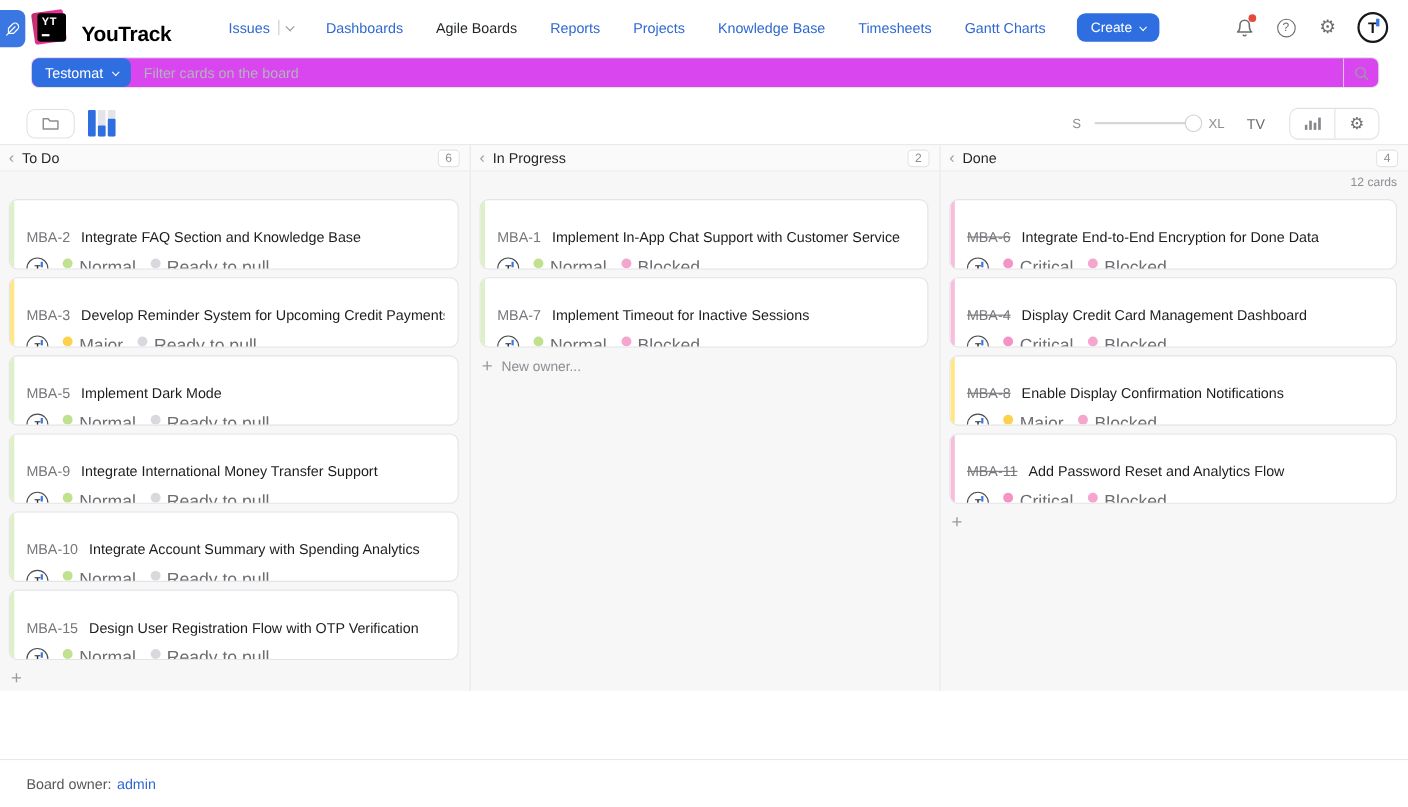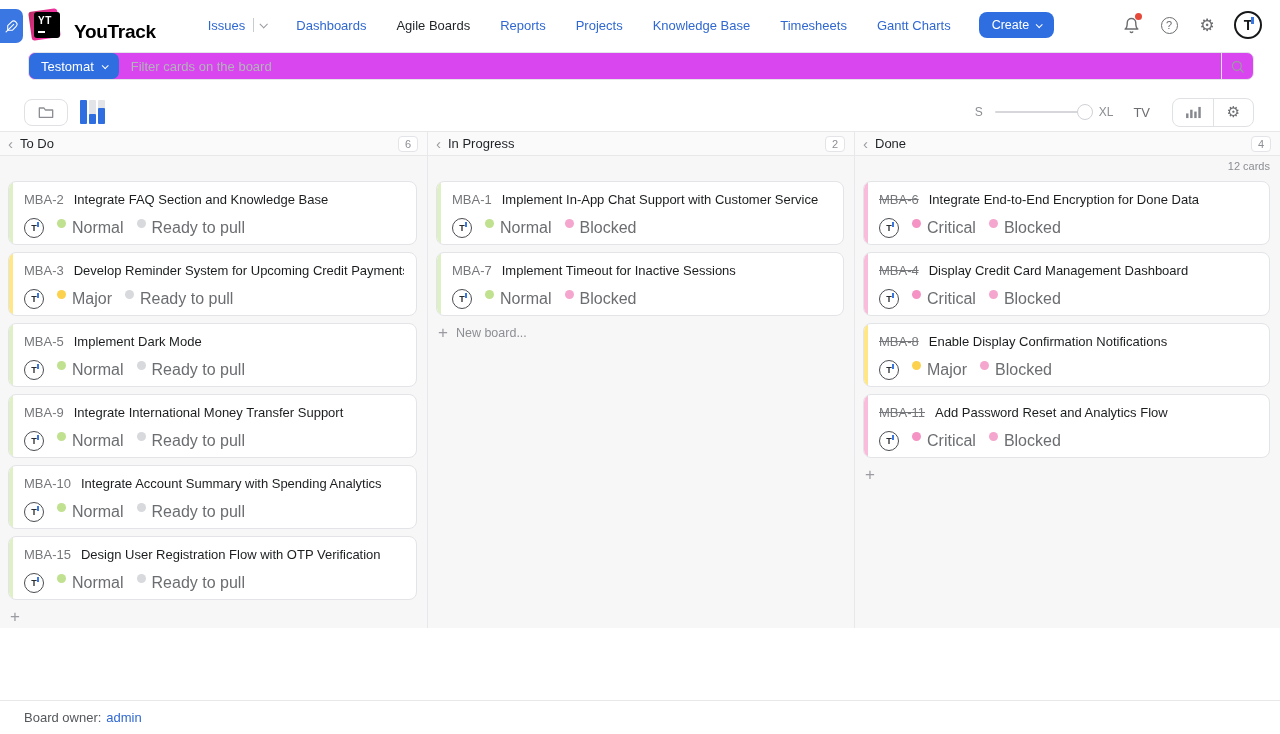--- a/index.html
+++ b/index.html
@@ -69,35 +69,35 @@
   .col-title { font-size:13px; color:#1f2326; }
   .col-count { margin-left:auto; background:#fff; border:1px solid #e3e4e7; border-radius:4px; padding:1px 6px; font-size:11px; color:#8c8e93; }
   
   .board { position:relative; display:grid; grid-template-columns:427px 427px 1fr; height:472px; background:#f7f7f8; }
   .board-col { padding:25px 0 0 0; }
   .board-col + .board-col { border-left:1px solid #e7e8ea; }
   .cards-note { position:absolute; top:4px; right:10px; font-size:11px; color:#8c8e93; }
   .card { position:relative; margin:0 10px 7px 8px; height:64px; background:#fff; border:1px solid #e3e4e7; border-radius:8px;
     padding:10px 12px 8px 15px; cursor:pointer; overflow:hidden; }
   .card::before { content:""; position:absolute; left:0; top:0; bottom:0; width:4px; background:var(--stripe,#ddd); }
-  .card-top { display:flex; align-items:baseline; gap:10px; white-space:nowrap; overflow:hidden; }
+  .card-top { display:flex; align-items:baseline; gap:10px; white-space:nowrap; overflow:hidden;margin-top:16px; }
   .card-id { font-size:13px; color:#75777b; }
   .card-id.resolved { text-decoration:line-through; }
   .card-title { font-size:13px; font-weight:500; color:#1b1d1f; }
   .card-bottom { margin-top:11px; display:flex; align-items:center; gap:13px; }
   .mini-avatar { width:20px; height:20px; border:1.6px solid #4a4d52; border-radius:50%; background:#fff; display:flex; align-items:center; justify-content:center;
     font-weight:700; font-size:9px; color:#2a2c2f; position:relative; flex:0 0 auto; }
   .mini-avatar::after { content:""; position:absolute; top:3px; right:4px; width:2px; height:5px; background:#3b77e3; }
   .tag { display:flex; align-items:flex-start; gap:6px; font-size:16px; color:#6b6d70; }
   .dot { width:9px; height:9px; border-radius:50%; display:inline-block; }
   .add-row { display:flex; align-items:center; gap:8px; margin:8px 0 0 10px; color:#8c8e93; cursor:pointer; }
   .add-plus { font-size:17px; line-height:1; color:#9a9ca1; font-weight:400; }
   .add-label { font-size:12.5px; color:#8c8e93; }
   
-  .footer { position:absolute; left:0; right:0; bottom:0; height:34px; border-top:1px solid #e7e8ea; background:#fff;
+  .footer { position:absolute; left:0; right:0; bottom:0; height:44px; border-top:1px solid #e7e8ea; background:#fff;
     display:flex; align-items:center; padding-left:24px; font-size:13px; color:#55585c; gap:5px; }
   .footer a { color:#3068d1; text-decoration:none; cursor:pointer; }
   svg { display:block; }
 </style>
 </head>
 <body>
 
 <div class="side-tab">
   <span>
     <svg width="13" height="13" viewBox="0 0 24 24" fill="none" stroke="#fff" stroke-width="2" stroke-linecap="round" stroke-linejoin="round">
@@ -367,21 +367,21 @@
             </span>
             <span class="tag">
               <span class="dot" style="background: rgb(245, 166, 206);"></span>
               <span>Blocked</span>
             </span>
           </div>
         </div>
       </div>
     <div class="add-row">
       <span class="add-plus">+</span>
-      <span class="add-label">New board...</span>
+      <span class="add-label">New owner...</span>
     </div>
   </div>
 
   <div class="board-col">
     <div>
         <div class="card" style="--stripe: #f9bddb;">
           <div class="card-top">
             <span class="card-id resolved">MBA-6</span>
             <span class="card-title">Integrate End-to-End Encryption for Done Data</span>
           </div>

